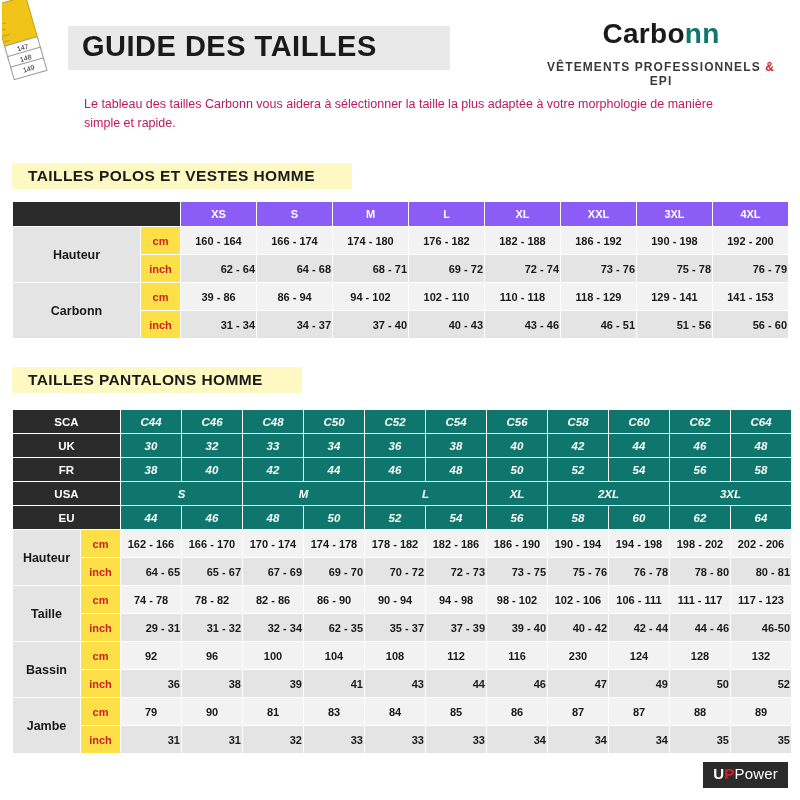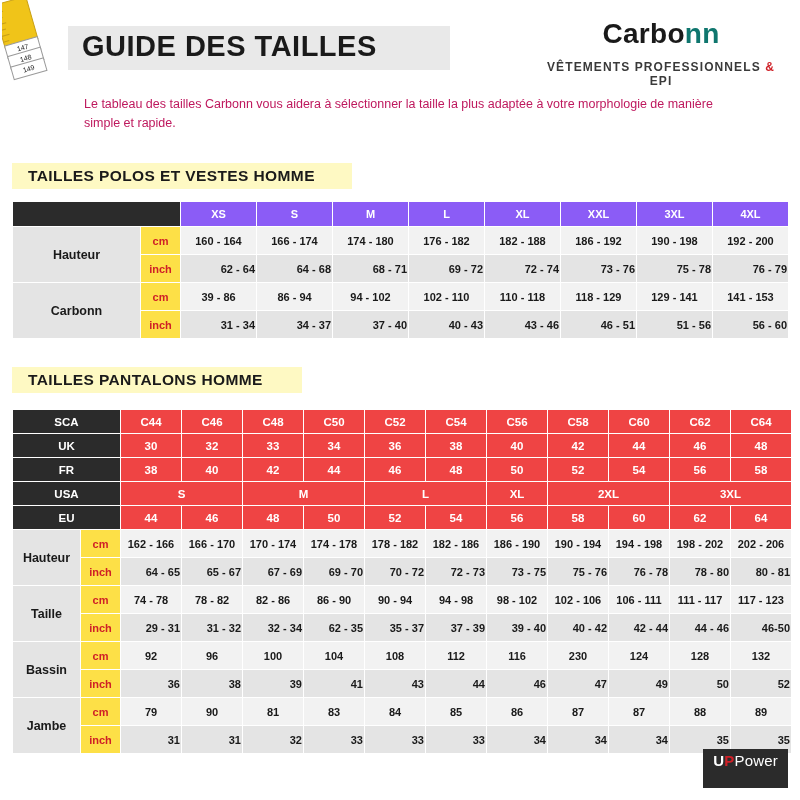--- a/index.html
+++ b/index.html
@@ -152,42 +152,43 @@
     color: #1a1a1a;
     font-weight: bold;
     font-size: 11px;
     height: 25px;
   }
   .cell-alt {
     background: #e4e4e4;
     text-align: right;
   }
   .band {
-    background: #ef4444;
+    background: #0f766e;
     color: #ffffff;
     font-weight: bold;
     font-size: 11.5px;
     height: 21px;
+    font-style: italic;
   }
   .band-label {
     background: #2b2b2b;
     color: #ffffff;
     font-weight: bold;
     font-size: 11.5px;
     margin-top: 48px;
   }
 
   
   .footer-logo {
     position: absolute;
     right: 12px;
     bottom: 12px;
     background: #2b2b2b;
     color: #ffffff;
-    padding: 4px 10px 20px 10px;
+    padding: 4px 10px 7px 10px;
     font-size: 15px;
     font-weight: bold;
     letter-spacing: 0.2px;
     line-height: 1;
   }
   .footer-logo .accent { color: #cf2027; }
   .footer-logo .thin { font-weight: normal; }
 </style>
 </head>
 <body>

